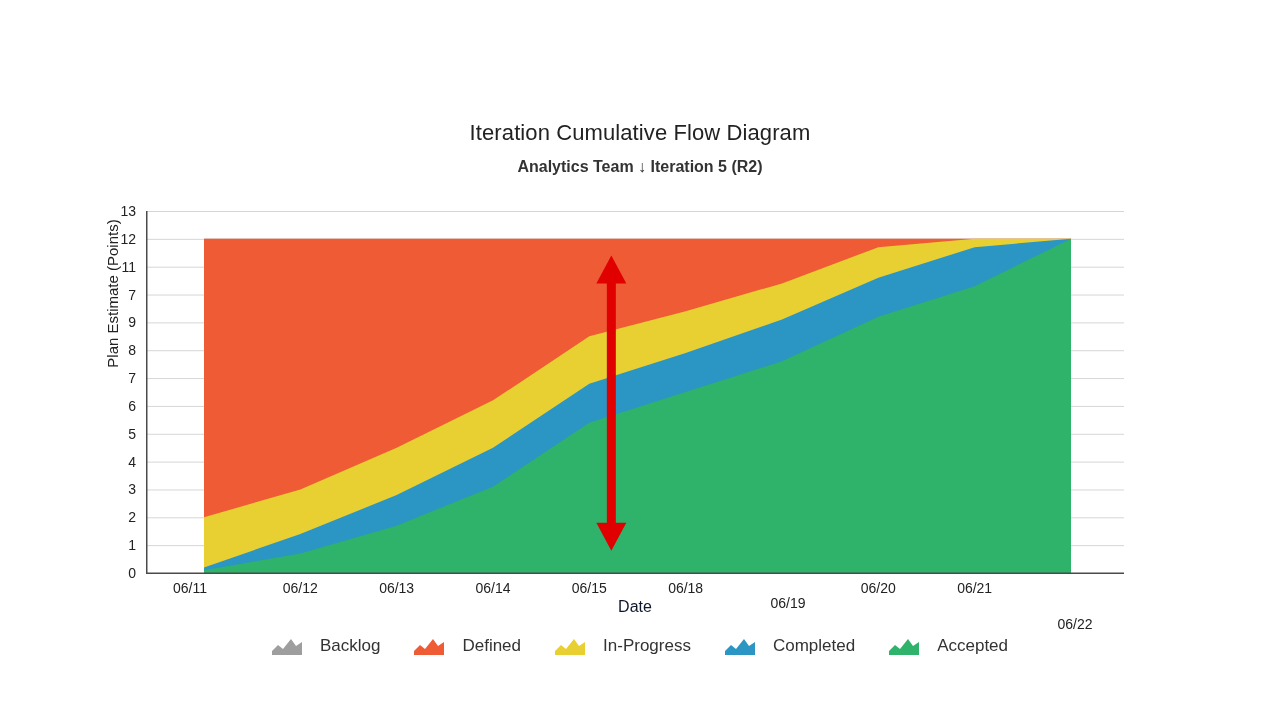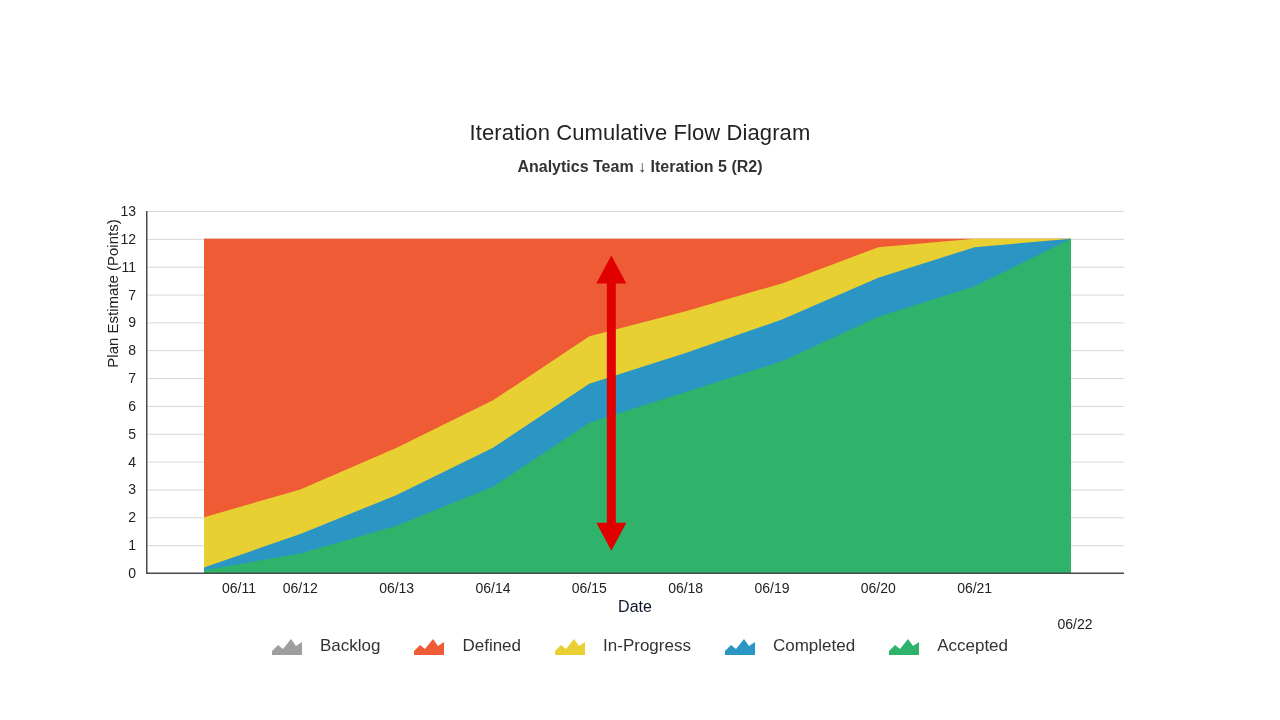--- a/index.html
+++ b/index.html
@@ -146,27 +146,27 @@
       <div class="y-tick-label" style="left: 102px; top: 398.923px;">6</div>
       <div class="y-tick-label" style="left: 102px; top: 371.077px;">7</div>
       <div class="y-tick-label" style="left: 102px; top: 343.231px;">8</div>
       <div class="y-tick-label" style="left: 102px; top: 315.385px;">9</div>
       <div class="y-tick-label" style="left: 102px; top: 287.538px;">7</div>
       <div class="y-tick-label" style="left: 102px; top: 259.692px;">11</div>
       <div class="y-tick-label" style="left: 102px; top: 231.846px;">12</div>
       <div class="y-tick-label" style="left: 102px; top: 204px;">13</div>
     </div>
   <div id="x-tick-layer">
-      <div class="x-tick-label" style="left: 176px; text-align: right;">06/11</div>
+      <div class="x-tick-label" style="left: 150px;">06/11</div>
       <div class="x-tick-label" style="left: 260.333px;">06/12</div>
       <div class="x-tick-label" style="left: 356.667px;">06/13</div>
       <div class="x-tick-label" style="left: 453px;">06/14</div>
       <div class="x-tick-label" style="left: 549.333px;">06/15</div>
       <div class="x-tick-label" style="left: 645.667px;">06/18</div>
-      <div class="x-tick-label" style="left: 732px;">06/19</div>
+      <div class="x-tick-label" style="left: 748px; margin-top: 15px;">06/19</div>
       <div class="x-tick-label" style="left: 838.333px;">06/20</div>
       <div class="x-tick-label" style="left: 934.667px;">06/21</div>
       <div class="x-tick-label" style="left: 1035px; margin-top: 36px;">06/22</div>
     </div>
 
   <div class="plot-wrap">
     <svg class="plot-svg" id="plot-svg" width="978" height="363" viewBox="0 0 978 363">
         <rect x="0" y="0" width="978" height="363" fill="#ffffff"></rect>
         <g>
           <line x1="0" y1="362.5" x2="978" y2="362.5" stroke="#d6d6d6" stroke-width="1"></line>

